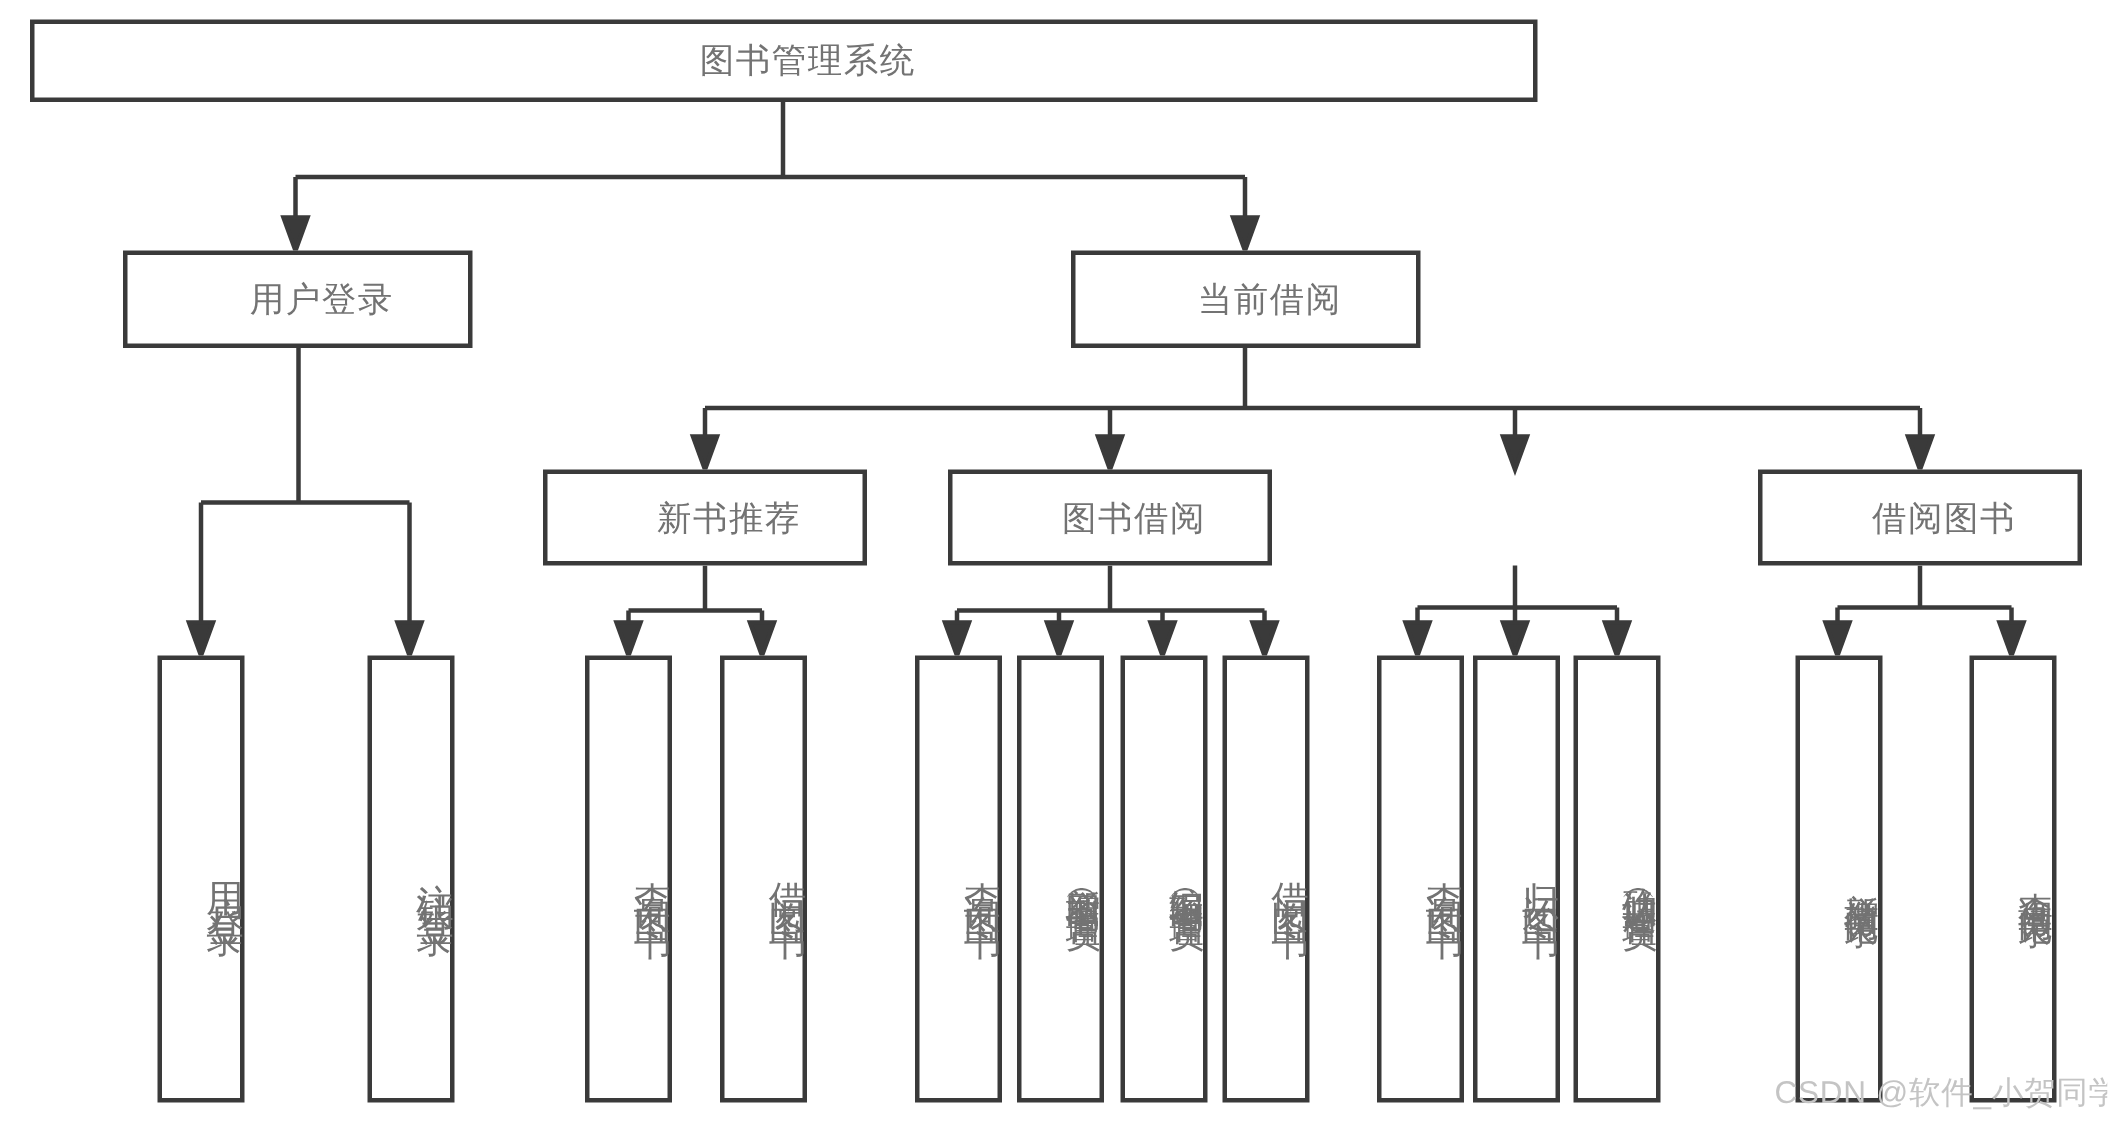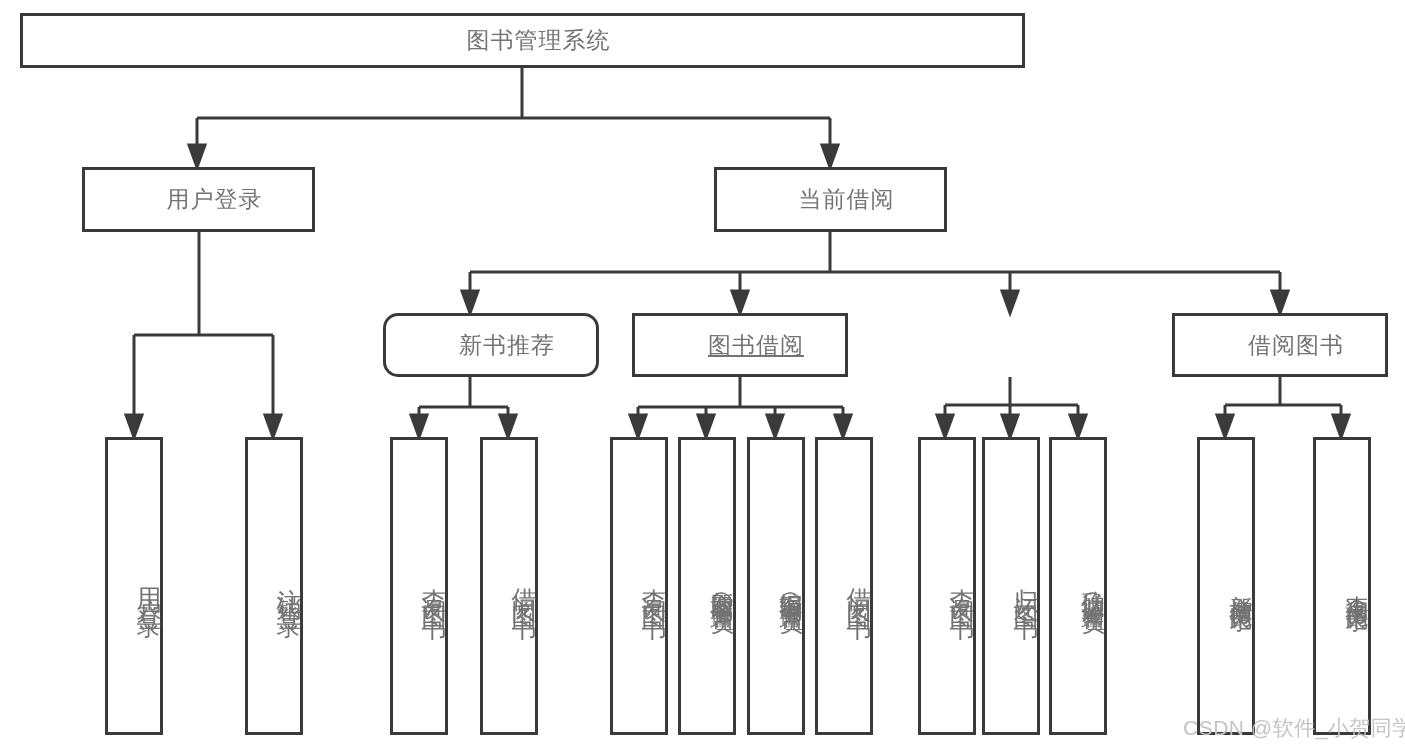--- a/index.html
+++ b/index.html
@@ -30,22 +30,22 @@
     white-space:nowrap;
   }
   .vlabel.tight{font-size:23px;letter-spacing:3px;}
   
   .b-root{left:20px;top:13px;width:1005px;height:55px;}
   
   .b-login{left:82px;top:167px;width:233px;height:65px;}
   .b-mgmt{left:714px;top:167px;width:233px;height:65px;}
   
   .lvl3{top:313px;height:64px;width:216px;}
-  .b-nb{left:383px;border-radius:15px;}
-  .b-bb{left:632px;text-decoration:underline;}
+  .b-nb{left:362px;}
+  .b-bb{left:632px;}
   .b-cb{left:902px;}
   .b-br{left:1172px;}
   
   .leaf{top:437px;height:298px;width:58px;}
   .lf1{left:105px;}  .lf2{left:245px;}
   .lf3{left:390px;}  .lf4{left:480px;}
   .lf5{left:610px;}  .lf6{left:678px;} .lf7{left:747px;} .lf8{left:815px;}
   .lf9{left:918px;}  .lf10{left:982px;} .lf11{left:1049px;}
   .lf12{left:1197px;} .lf13{left:1313px;}
   .watermark{

